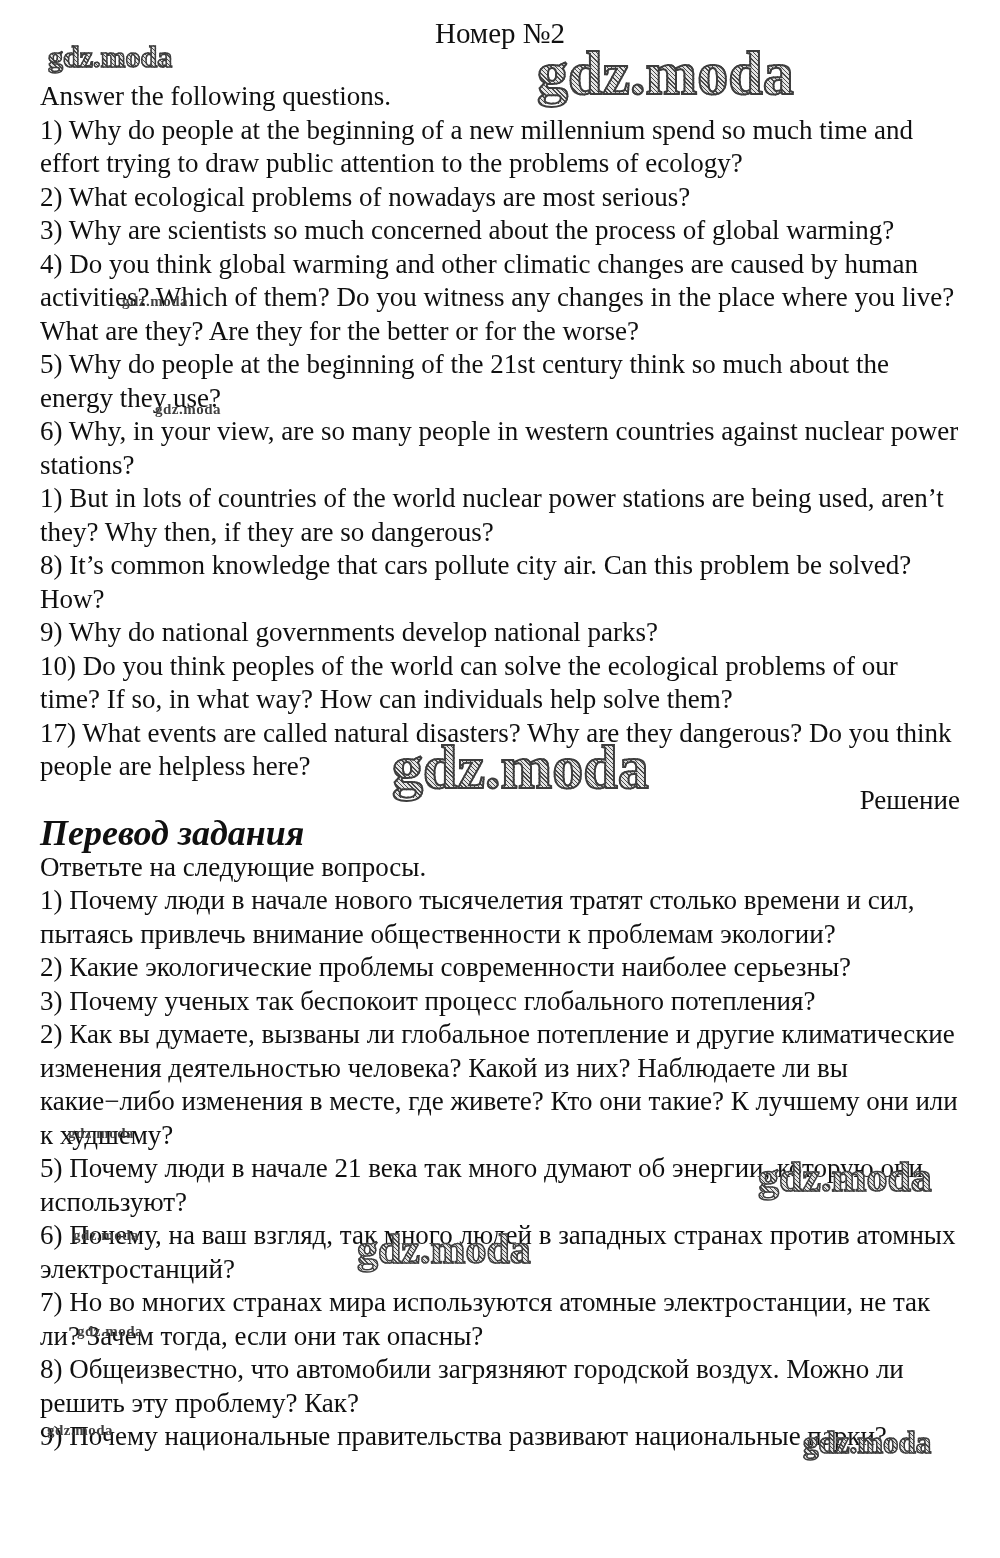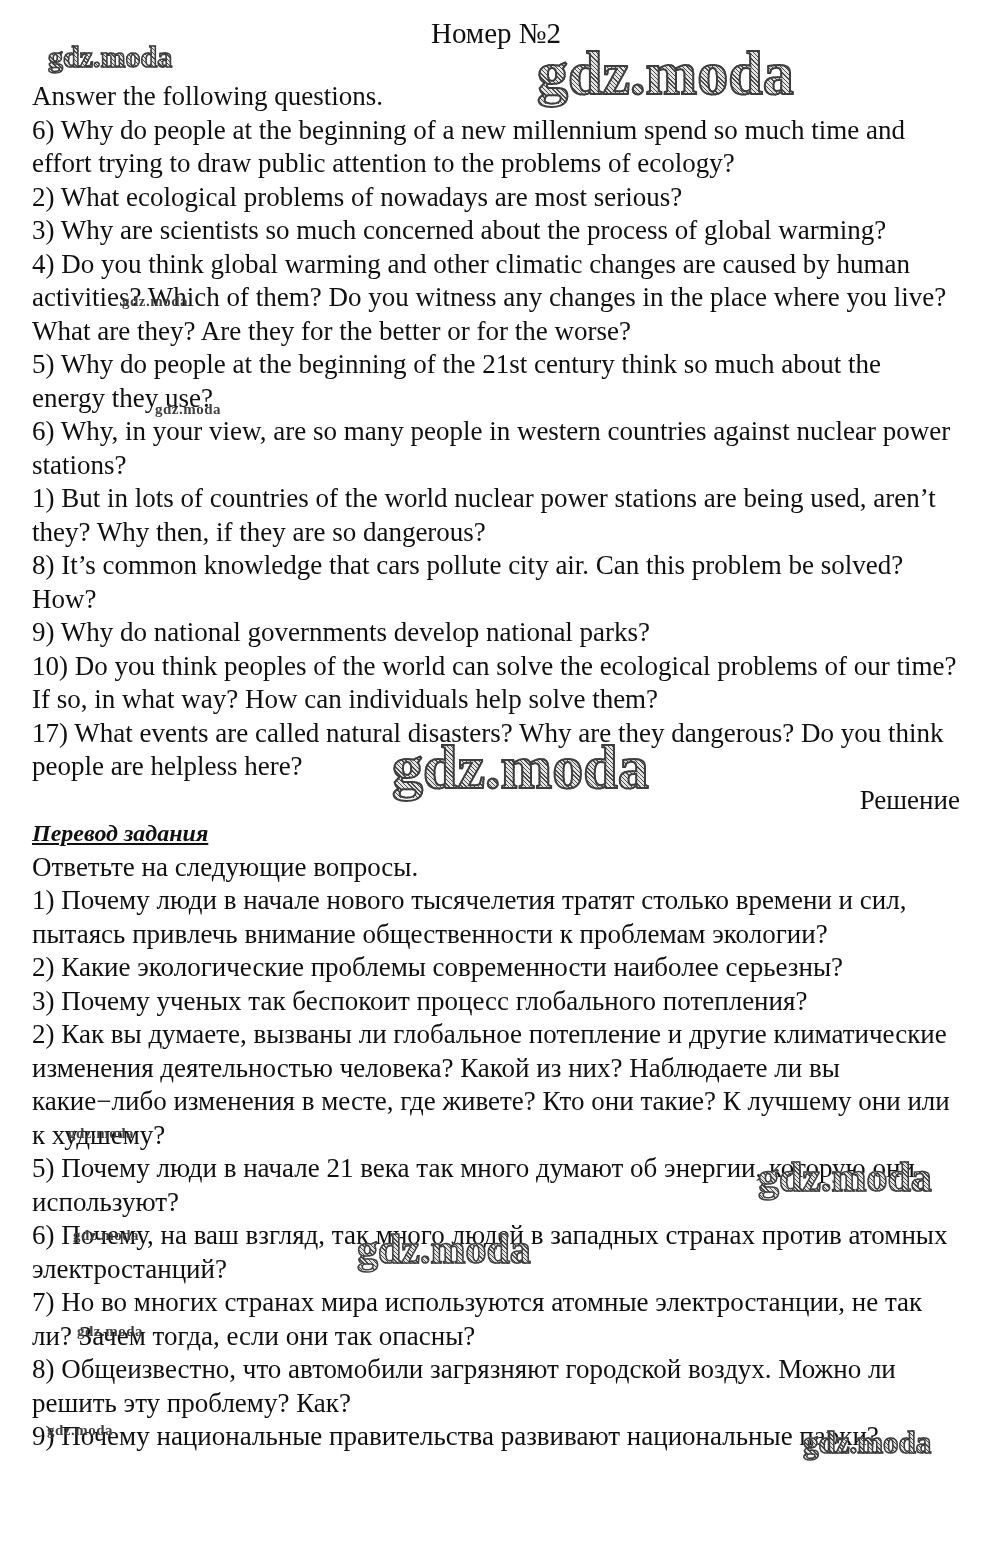--- a/index.html
+++ b/index.html
@@ -12,42 +12,41 @@
     width: 1000px;
     height: 1558px;
     background: #ffffff;
     color: #101010;
     font-family: "Liberation Serif", "DejaVu Serif", serif;
     font-size: 27px;
     line-height: 33.5px;
     overflow: hidden;
   }
   .content {
-    padding: 16px 40px 0 32px;
+    padding: 16px 40px 0 40px;
   }
   .doc-title {
     font-size: 29px;
     font-weight: normal;
     text-align: center;
     margin: 0 0 30px 0;
     line-height: 34px;
   }
   p.line {
     margin: 0;
   }
   .solution-heading {
     text-align: right;
     margin-top: 24px;
   }
   .translation-heading {
     font-weight: bold;
     font-style: italic;
-    font-size: 24px;
+    font-size: 36px;
     margin-top: 33px;
-    text-decoration: underline;
   }
   
   .wm {
     position: absolute;
     font-family: "Liberation Serif", "DejaVu Serif", serif;
     font-weight: bold;
     white-space: nowrap;
     line-height: 1;
     pointer-events: none;
   }
@@ -78,21 +77,21 @@
 </style>
 </head>
 <body>
 
 <div class="page">
 
   <div class="content">
     <h1 class="doc-title">Номер №2</h1>
 
     <p class="line">Answer the following questions.</p>
-    <p class="line">6) Why do people at the beginning of a new millennium spend so much time and effort trying to draw public attention to the problems of ecology?</p>
+    <p class="line">1) Why do people at the beginning of a new millennium spend so much time and effort trying to draw public attention to the problems of ecology?</p>
     <p class="line">2) What ecological problems of nowadays are most serious?</p>
     <p class="line">3) Why are scientists so much concerned about the process of global warming?</p>
     <p class="line">4) Do you think global warming and other climatic changes are caused by human activities? Which of them? Do you witness any changes in the place where you live? What are they? Are they for the better or for the worse?</p>
     <p class="line">5) Why do people at the beginning of the 21st century think so much about the energy they use?</p>
     <p class="line">6) Why, in your view, are so many people in western countries against nuclear power stations?</p>
     <p class="line">1) But in lots of countries of the world nuclear power stations are being used, aren’t they? Why then, if they are so dangerous?</p>
     <p class="line">8) It’s common knowledge that cars pollute city air. Can this problem be solved? How?</p>
     <p class="line">9) Why do national governments develop national parks?</p>
     <p class="line">10) Do you think peoples of the world can solve the ecological problems of our time? If so, in what way? How can individuals help solve them?</p>
     <p class="line">17) What events are called natural disasters? Why are they dangerous? Do you think people are helpless here?</p>

